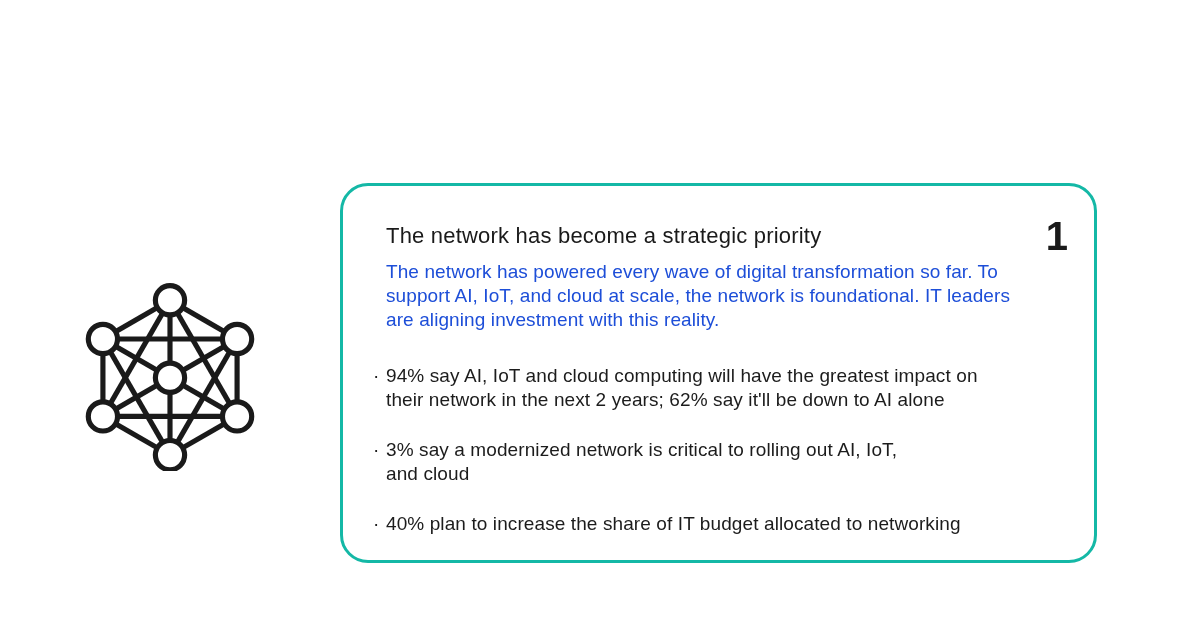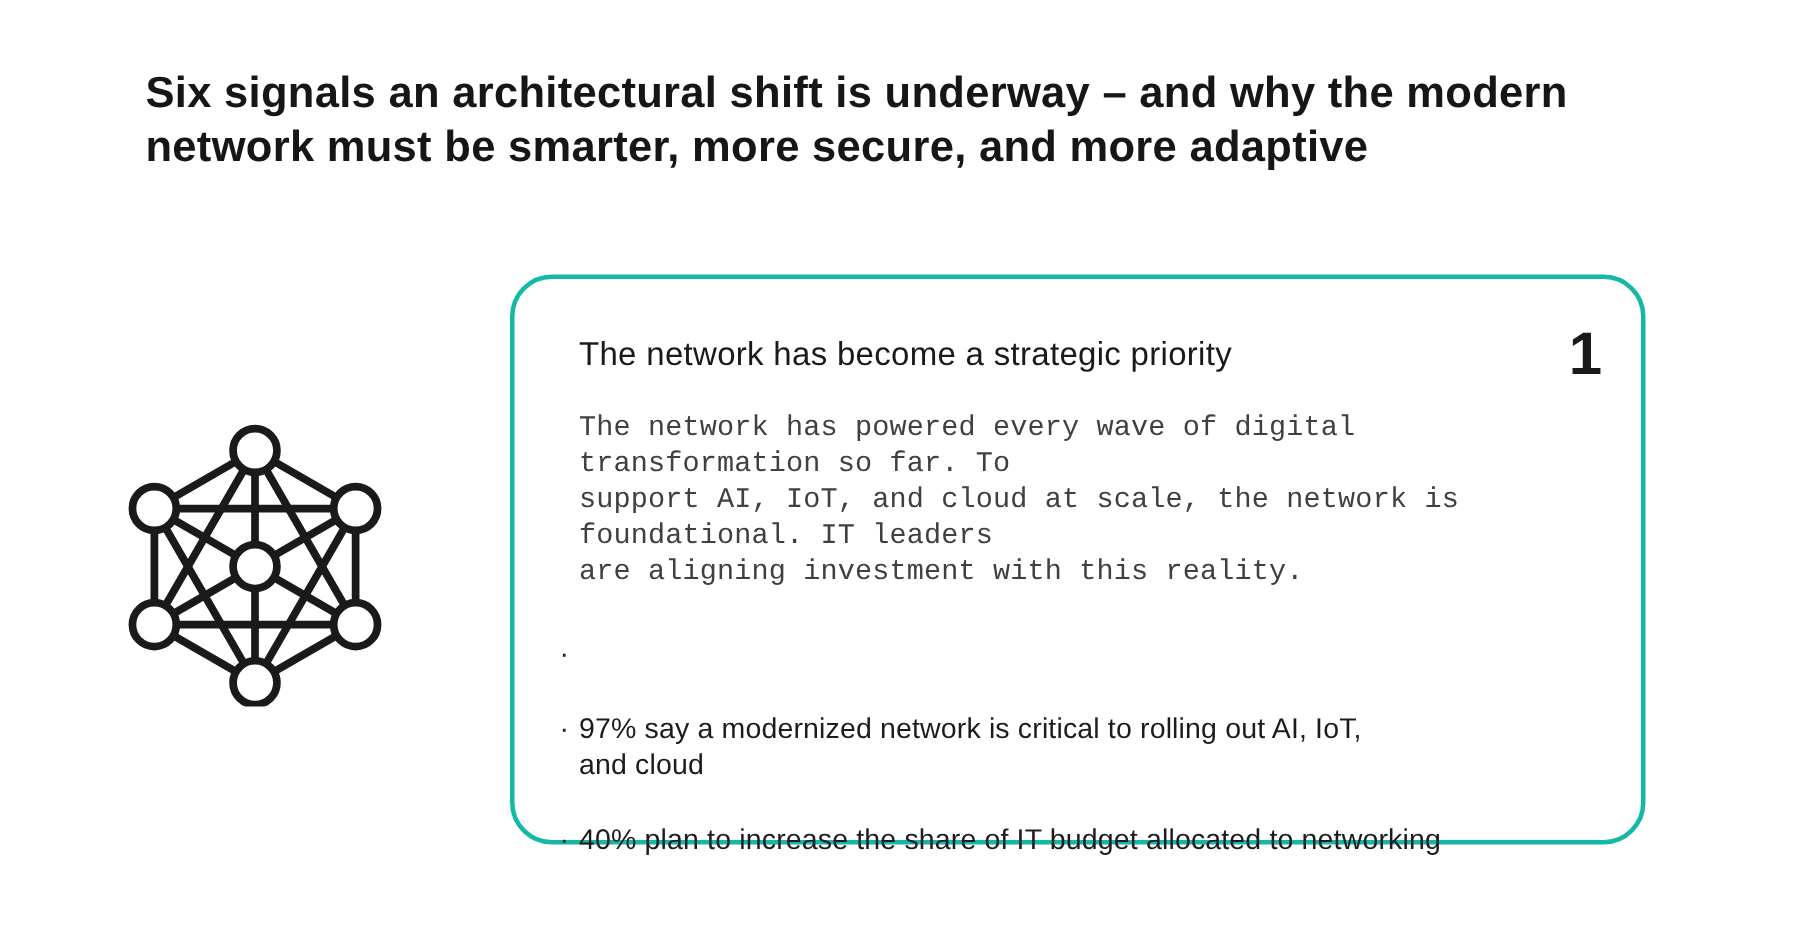--- a/index.html
+++ b/index.html
@@ -62,27 +62,26 @@
     letter-spacing: 0.2px;
     margin-top: 6px;
   }
   .card-number {
     font-size: 40px;
     line-height: 40px;
     font-weight: 600;
     color: #1a1a1a;
   }
   .card-description {
-    margin-top: 17px;
+    margin-top: 4px;
     font-size: 19px;
     line-height: 24px;
-    color: #404040;
+    color: #1d4ed8;
     white-space: pre-line;
     letter-spacing: 0.1px;
-    font-family: Liberation Mono, monospace;
   }
   .bullet-list {
     margin-top: 32px;
   }
   .bullet-item {
     display: flex;
     margin-left: -13px;
     margin-bottom: 26px;
     font-size: 19px;
     line-height: 24px;
@@ -96,22 +95,20 @@
   }
   .bullet-text {
     white-space: pre-line;
   }
 </style>
 </head>
 <body>
 
 <div class="canvas">
 
-  <div class="page-title">Six signals an architectural shift is underway – and why the modern
-network must be smarter, more secure, and more adaptive</div>
 
   <svg class="mesh-icon" viewBox="0 0 200 220" xmlns="http://www.w3.org/2000/svg">
     <g stroke="#1a1a1a" stroke-width="6" fill="none">
 
       <line x1="100" y1="22" x2="178" y2="67"></line>
       <line x1="178" y1="67" x2="178" y2="157"></line>
       <line x1="178" y1="157" x2="100" y2="202"></line>
       <line x1="100" y1="202" x2="22" y2="157"></line>
       <line x1="22" y1="157" x2="22" y2="67"></line>
       <line x1="22" y1="67" x2="100" y2="22"></line>
@@ -147,25 +144,27 @@
       </div>
 
       <div class="card-description">The network has powered every wave of digital transformation so far. To
 support AI, IoT, and cloud at scale, the network is foundational. IT leaders
 are aligning investment with this reality.</div>
 
       <div class="bullet-list">
 
         <div class="bullet-item">
           <span class="bullet-marker">·</span>
+          <span class="bullet-text">94% say AI, IoT and cloud computing will have the greatest impact on
+their network in the next 2 years; 62% say it'll be down to AI alone</span>
         </div>
 
         <div class="bullet-item">
           <span class="bullet-marker">·</span>
-          <span class="bullet-text">97% say a modernized network is critical to rolling out AI, IoT,
+          <span class="bullet-text">3% say a modernized network is critical to rolling out AI, IoT,
 and cloud</span>
         </div>
 
         <div class="bullet-item">
           <span class="bullet-marker">·</span>
           <span class="bullet-text">40% plan to increase the share of IT budget allocated to networking</span>
         </div>
 
       </div>
     </div>

